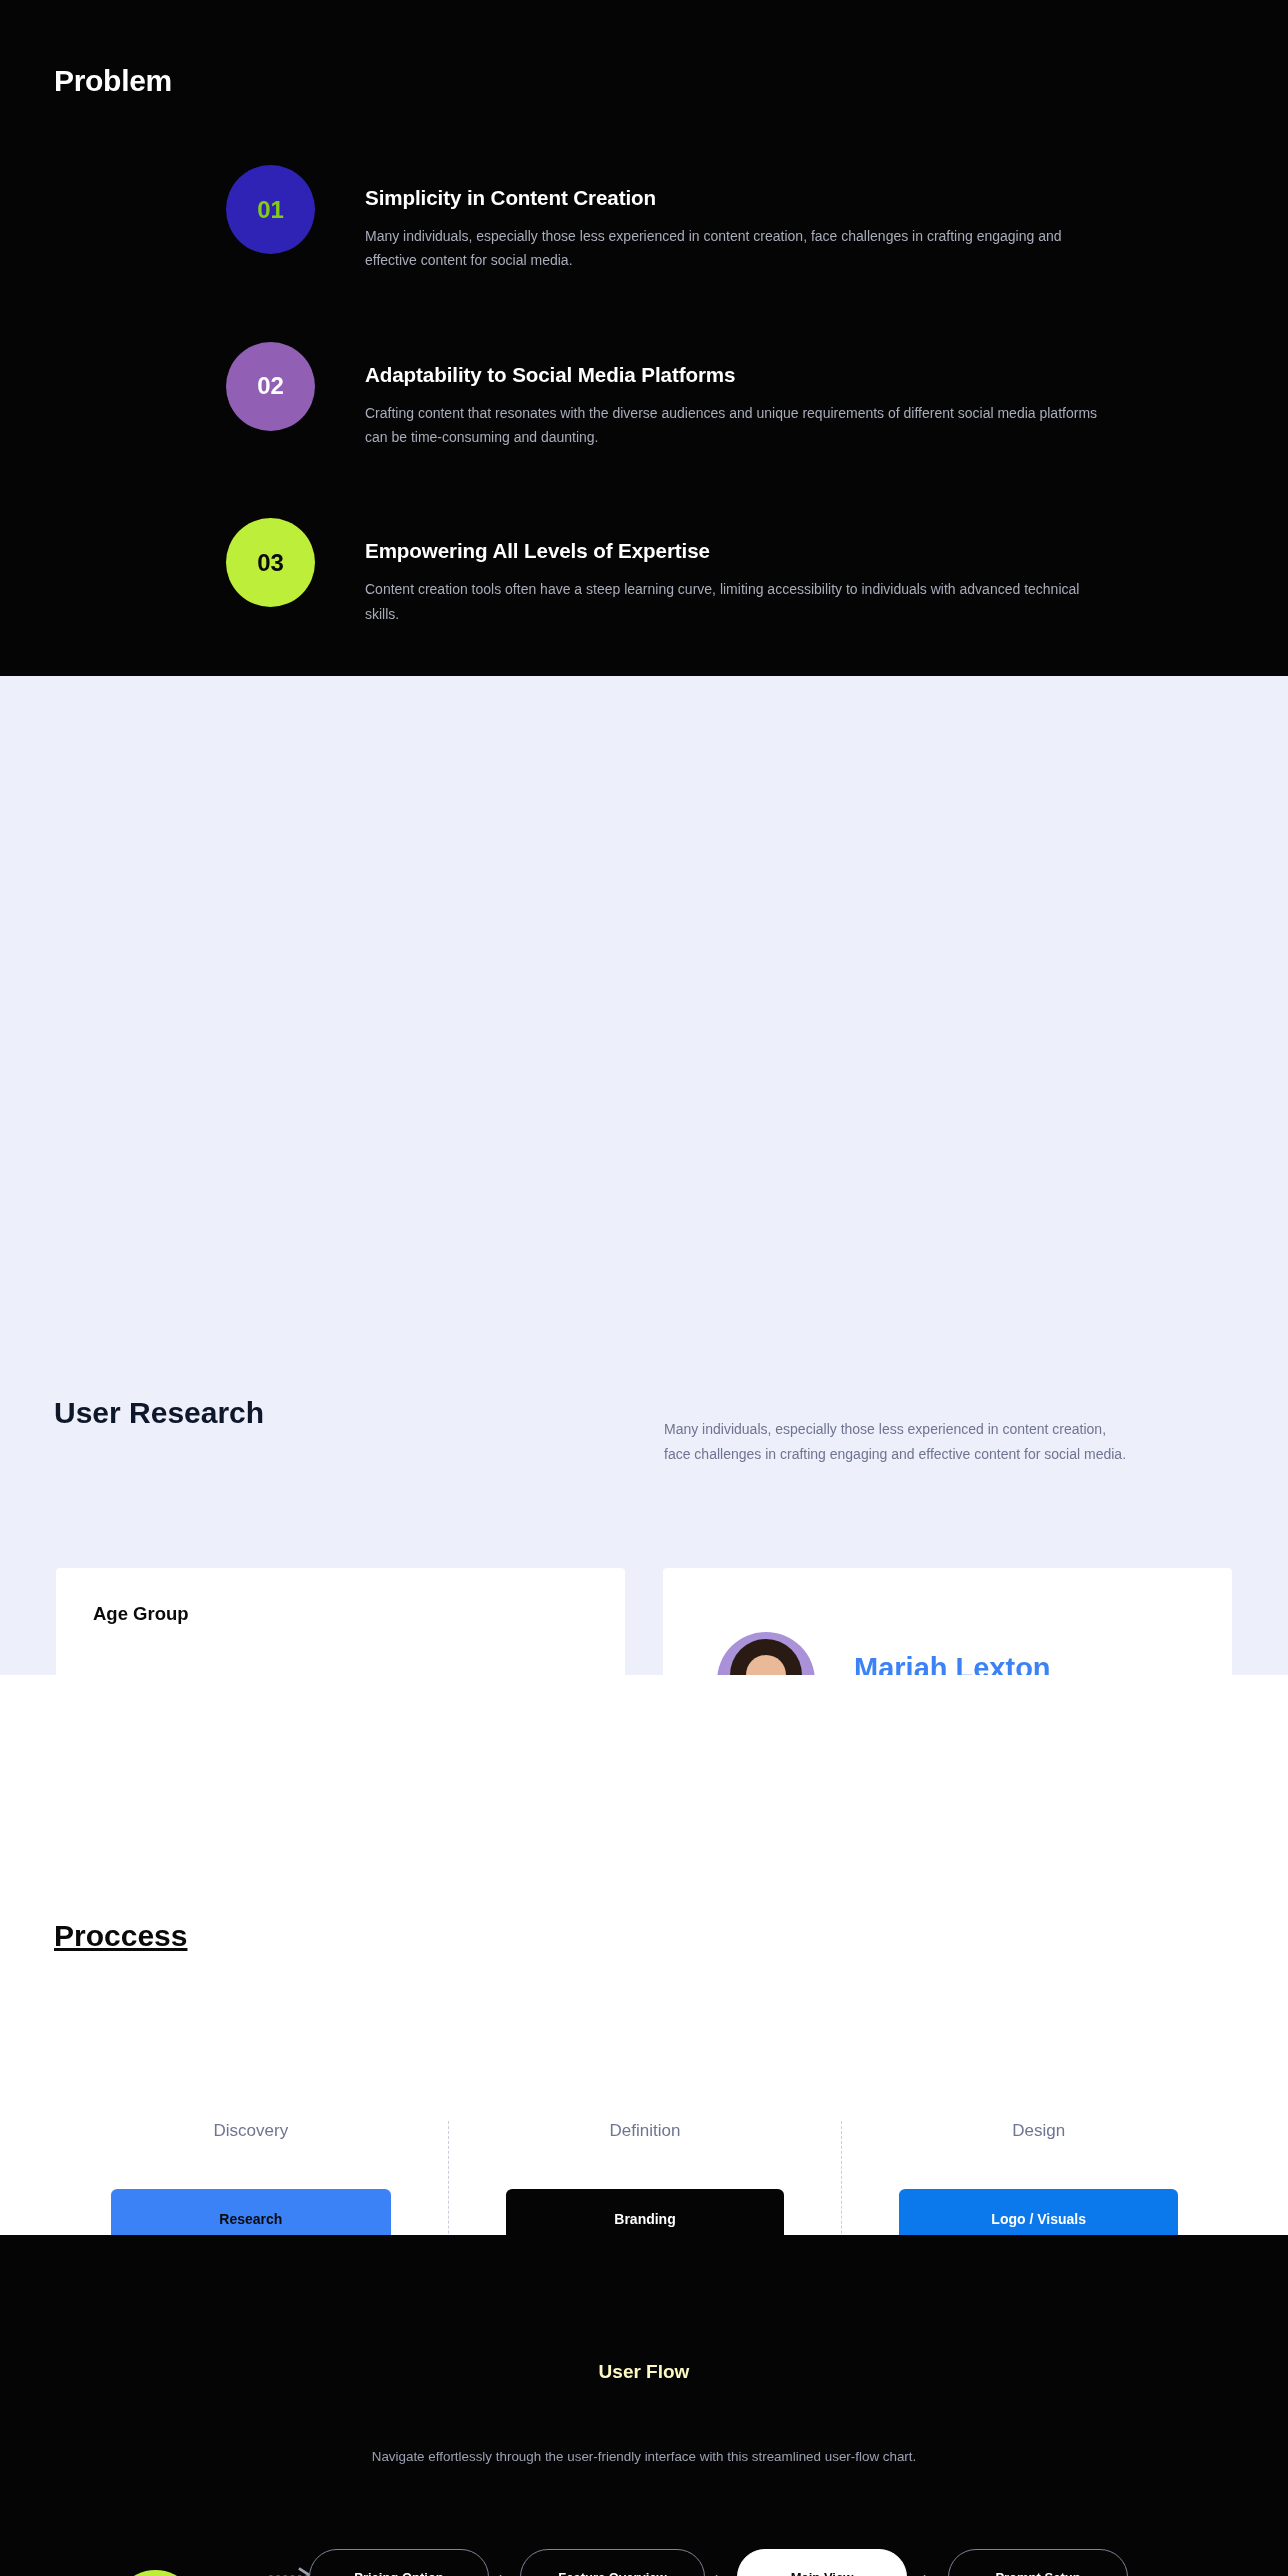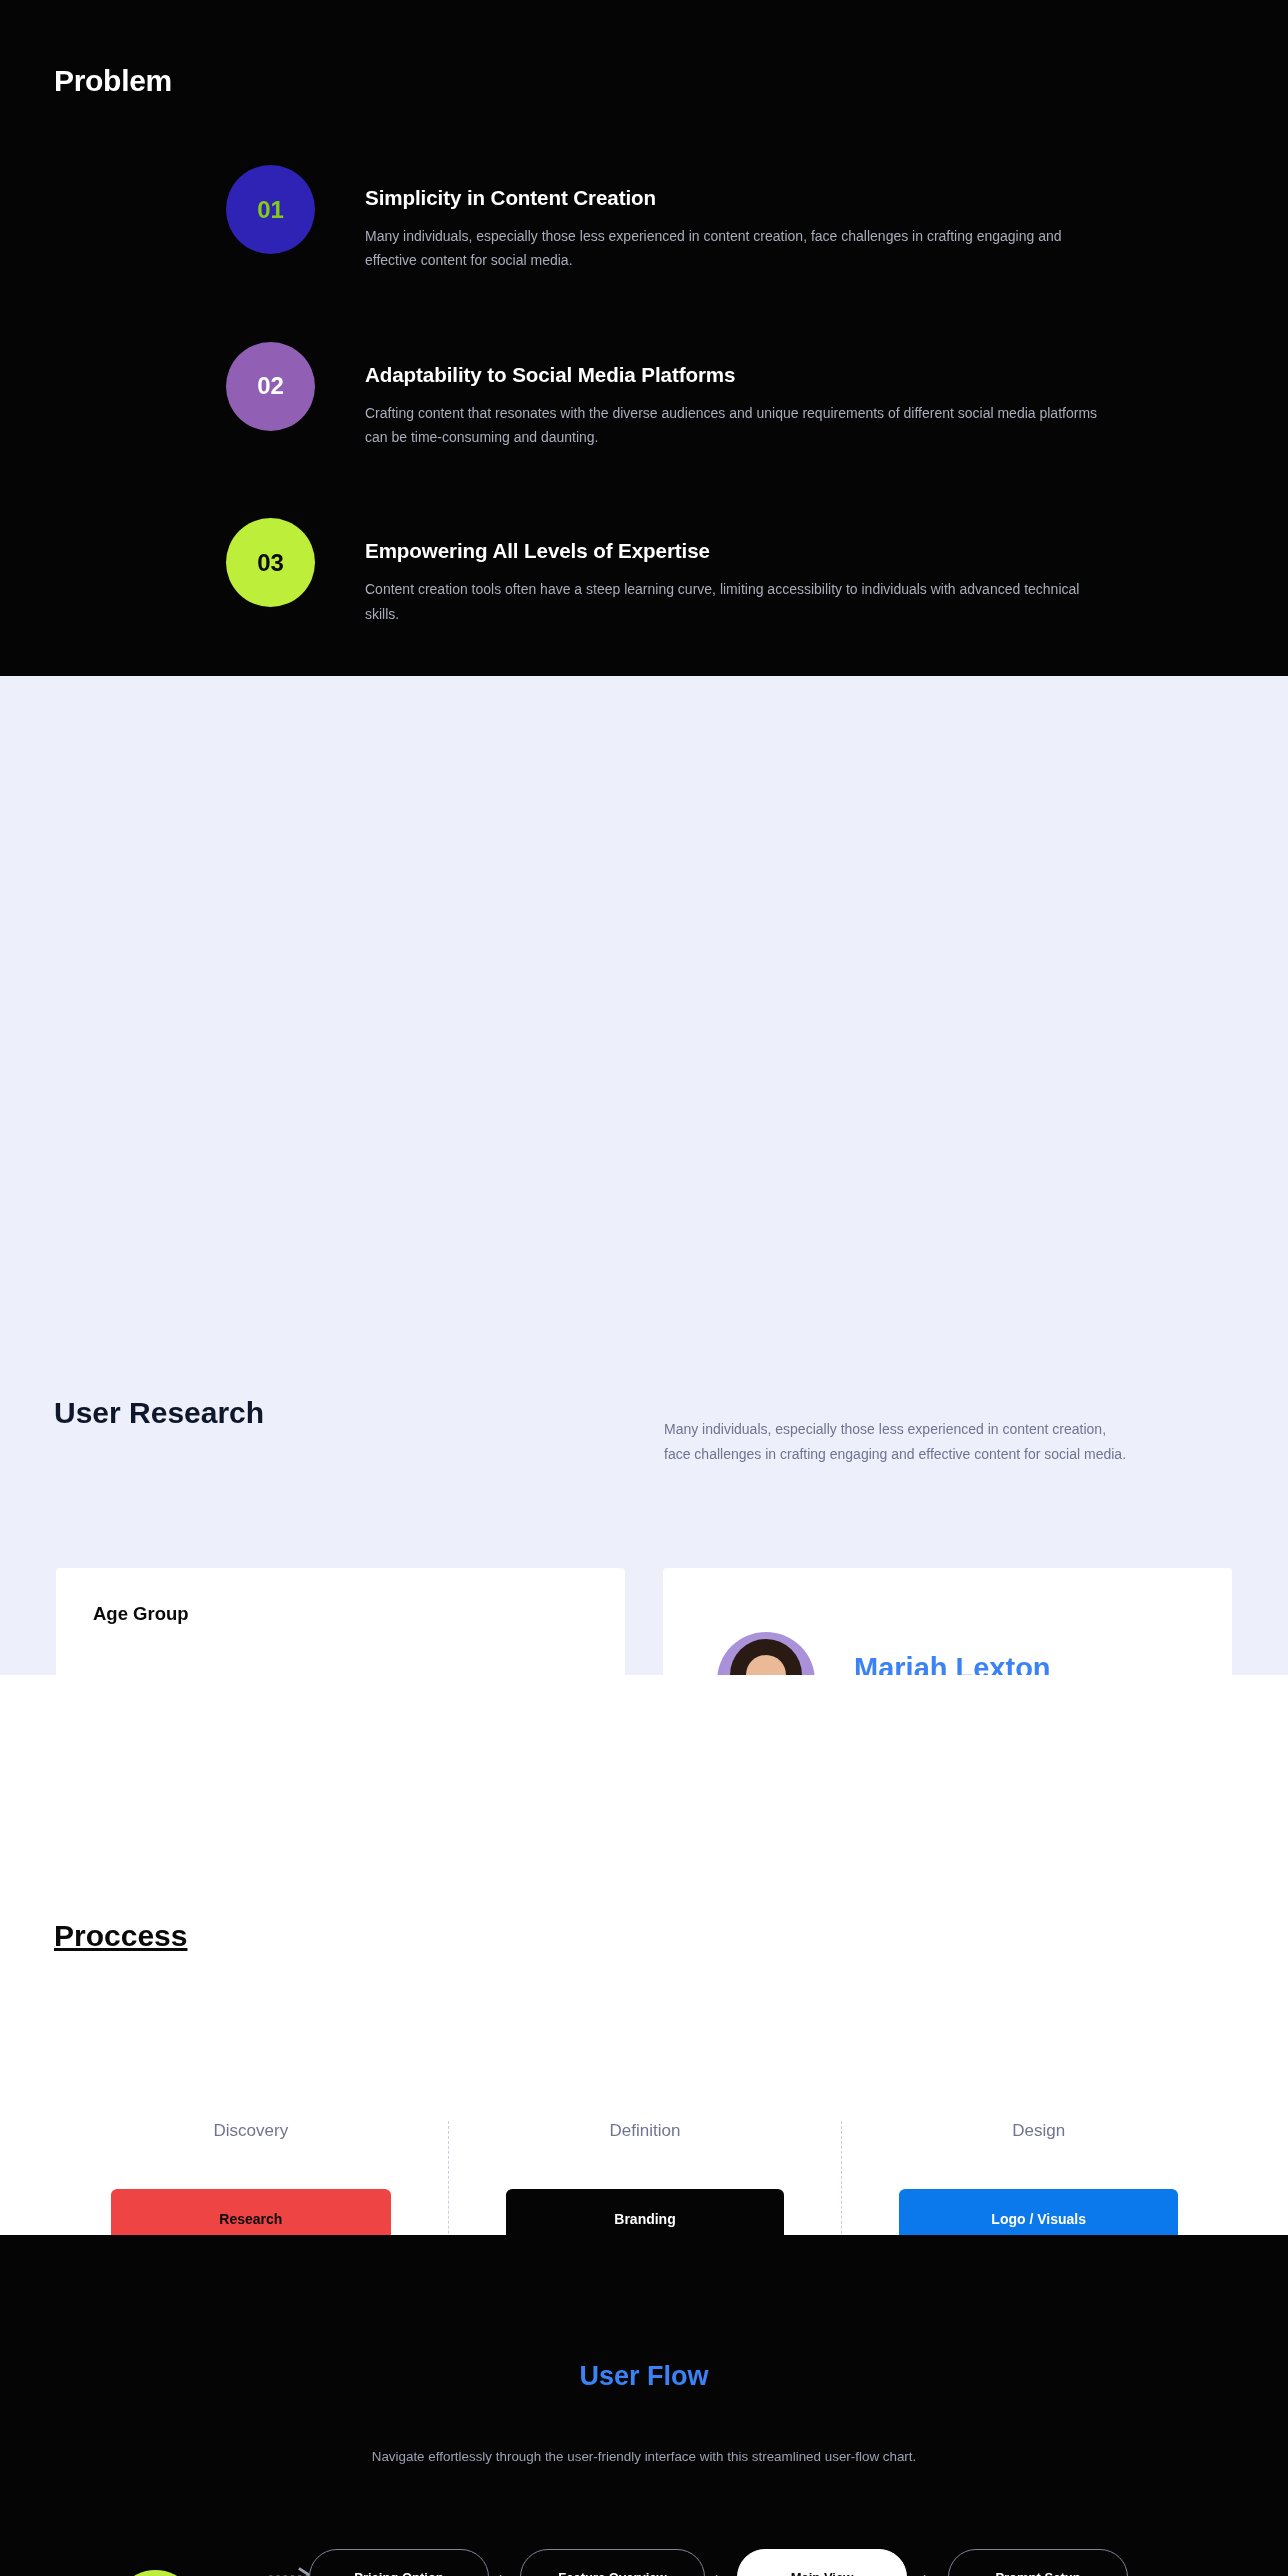--- a/index.html
+++ b/index.html
@@ -207,30 +207,30 @@
   .proc-col-title {
     text-align: center; font-size: 17px; color: #6f7490;
     margin-bottom: 48px; font-weight: 400;
   }
   .proc-items { padding: 0 57px; }
   .chip {
     height: 59px; border-radius: 6.2px;
     display: flex; align-items: center; justify-content: center;
     font-size: 14px; font-weight: 700; margin-bottom: 7.2px;
   }
-  .chip.green { background: #ef4444; color: #0a0a0a; }
+  .chip.green { background: #3b82f6; color: #0a0a0a; }
   .chip.black { background: #050505; color: #ffffff; }
   .chip.blue  { background: #0b78ec; color: #ffffff; }
 
   
   .sec-flow { background: #050505; height: 503px; position: relative; }
   .flow-title {
     position: absolute; left: 0; right: 0; top: 126px;
-    text-align: center; color: #3b82f6;
-    font-size: 27px; font-weight: 700;
+    text-align: center; color: #fef9c3;
+    font-size: 19px; font-weight: 700;
   }
   .flow-sub {
     position: absolute; left: 0; right: 0; top: 210px;
     text-align: center; color: #9ba0b2;
     font-size: 13.4px; line-height: 1.75;
   }
   .flow-canvas { position: absolute; left: 0; top: 289px; width: 1288px; height: 216px; }
   .flow-node {
     position: absolute;
     display: flex; align-items: center; justify-content: center;

